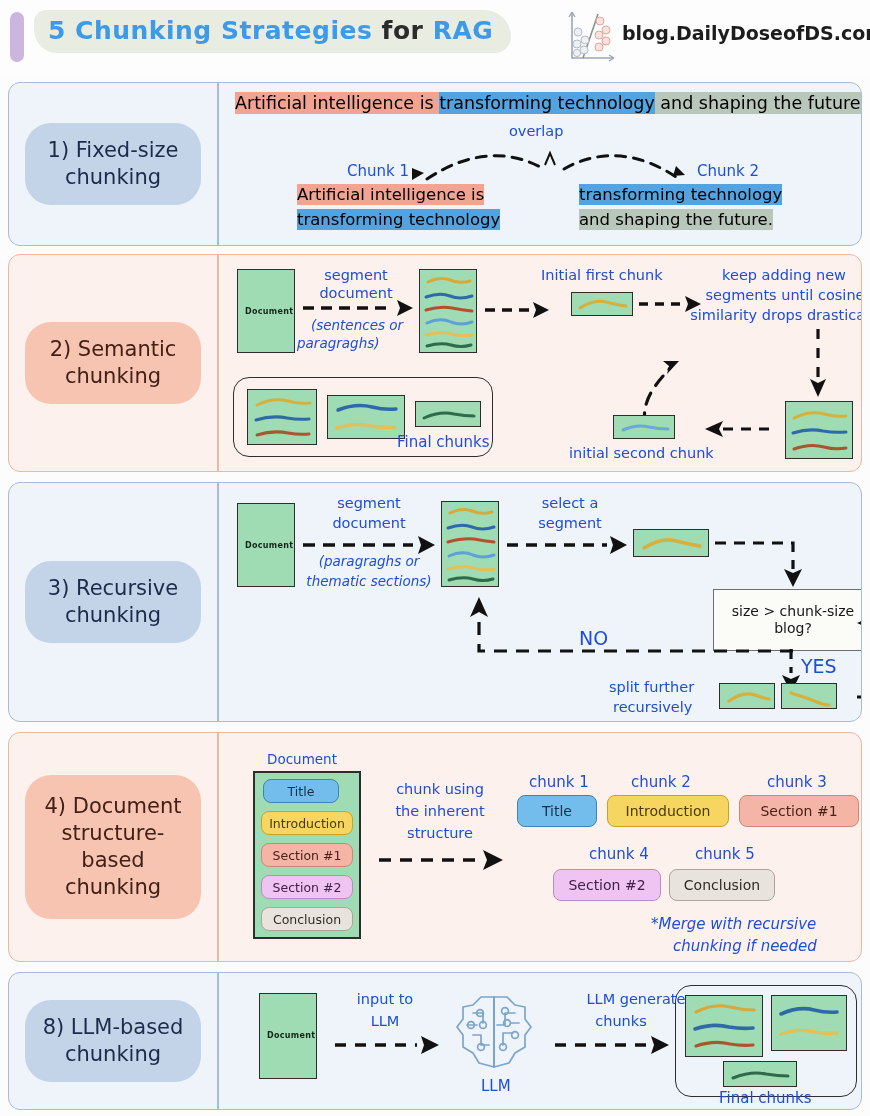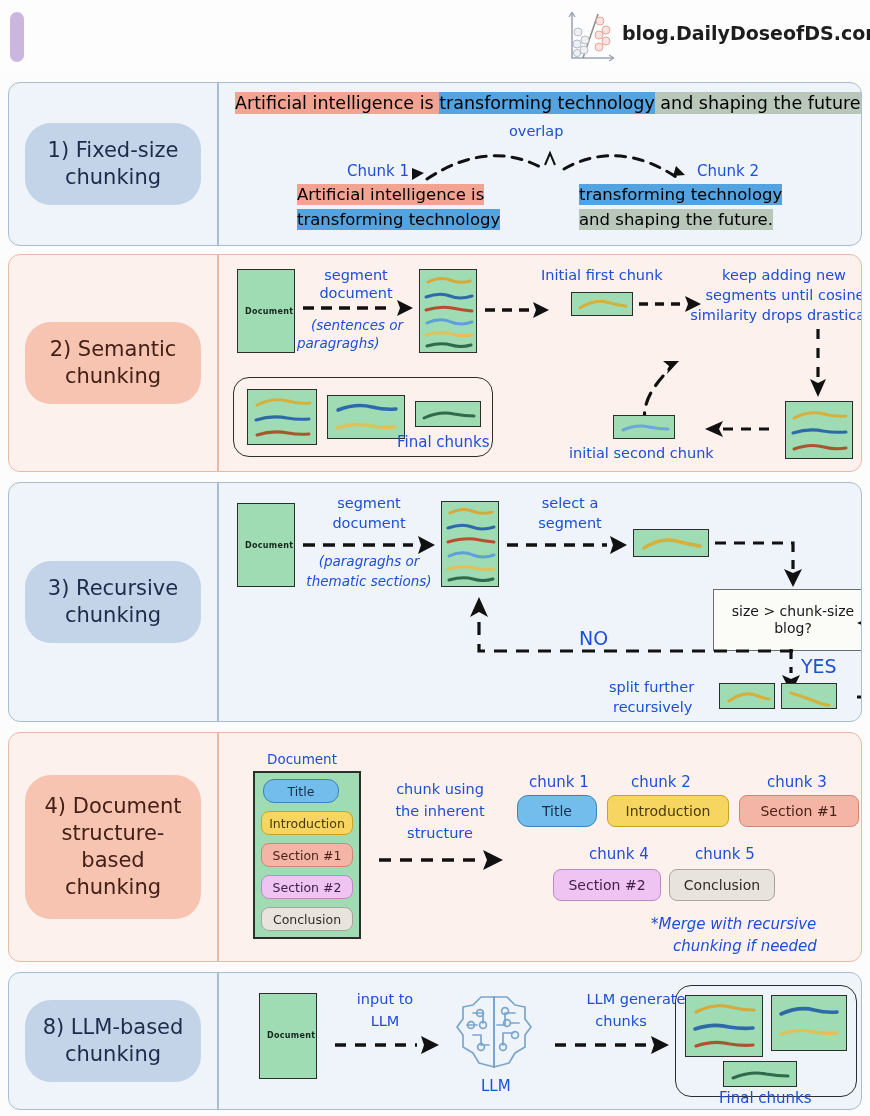--- a/index.html
+++ b/index.html
@@ -93,21 +93,21 @@
   .hl-sage  { background: #b9c6ba; }
 
   svg { display: block; overflow: visible; }
 
   
   .chip {
     position: absolute; border-radius: 8px; border: 1.3px solid rgba(60,60,60,.55);
     font-size: 12.5px; display: flex; align-items: center; justify-content: center;
     color: #2d2d2d; white-space: nowrap;
   }
-  .chip.c-blue   { background: #73bdec; border-color: #3d83b5; color: #15304a; border-radius: 11px; }
+  .chip.c-blue   { background: #73bdec; border-color: #3d83b5; color: #15304a; }
   .chip.c-yellow { background: #f6d561; border-color: #c9a324; color: #4a3a06; }
   .chip.c-salmon { background: #f4b5a6; border-color: #cd8774; color: #4a2218; }
   .chip.c-purple { background: #efc4f2; border-color: #bb8cc4; color: #42204a; }
   .chip.c-gray   { background: #e8e4dd; border-color: #a9a49a; color: #2f2c27; }
 
   .dbox {
     position: absolute; background: #fbfbf8;
     border: 1.3px solid #6d6d6d;
     font-size: 14px; color: #161616; line-height: 1.25;
     display: flex; align-items: center; justify-content: center; text-align: center;
@@ -117,20 +117,27 @@
     position: absolute; border: 1.8px solid #2e2e2e; border-radius: 16px;
   }
 </style>
 </head>
 <body>
 
 <div class="page">
 
   <div class="header">
     <div class="hdr-bar"></div>
+    <div class="hdr-title-wrap">
+      <div class="hdr-title">
+        <span class="blue">5 Chunking Strategies</span>
+        <span class="dark">for</span>
+        <span class="blue">RAG</span>
+      </div>
+    </div>
     <div class="hdr-logo">
       <svg width="52" height="58" viewBox="0 0 52 58">
         <path d="M6 4 L6 50 L48 50" stroke="#9aa6b8" stroke-width="1.6" fill="none"></path>
         <path d="M6 4 l-3 5 M6 4 l3 5" stroke="#9aa6b8" stroke-width="1.4" fill="none"></path>
         <path d="M48 50 l-5 -3 M48 50 l-5 3" stroke="#9aa6b8" stroke-width="1.4" fill="none"></path>
         <line x1="32" y1="6" x2="17" y2="50" stroke="#8f8f8f" stroke-width="1.6"></line>
         <circle cx="12" cy="24" r="4" fill="#eef0f3" stroke="#b4bcc6" stroke-width="1"></circle>
         <circle cx="19" cy="32" r="4" fill="#eef0f3" stroke="#b4bcc6" stroke-width="1"></circle>
         <circle cx="11" cy="36" r="4" fill="#eef0f3" stroke="#b4bcc6" stroke-width="1"></circle>
         <circle cx="18" cy="42" r="4" fill="#eef0f3" stroke="#b4bcc6" stroke-width="1"></circle>

